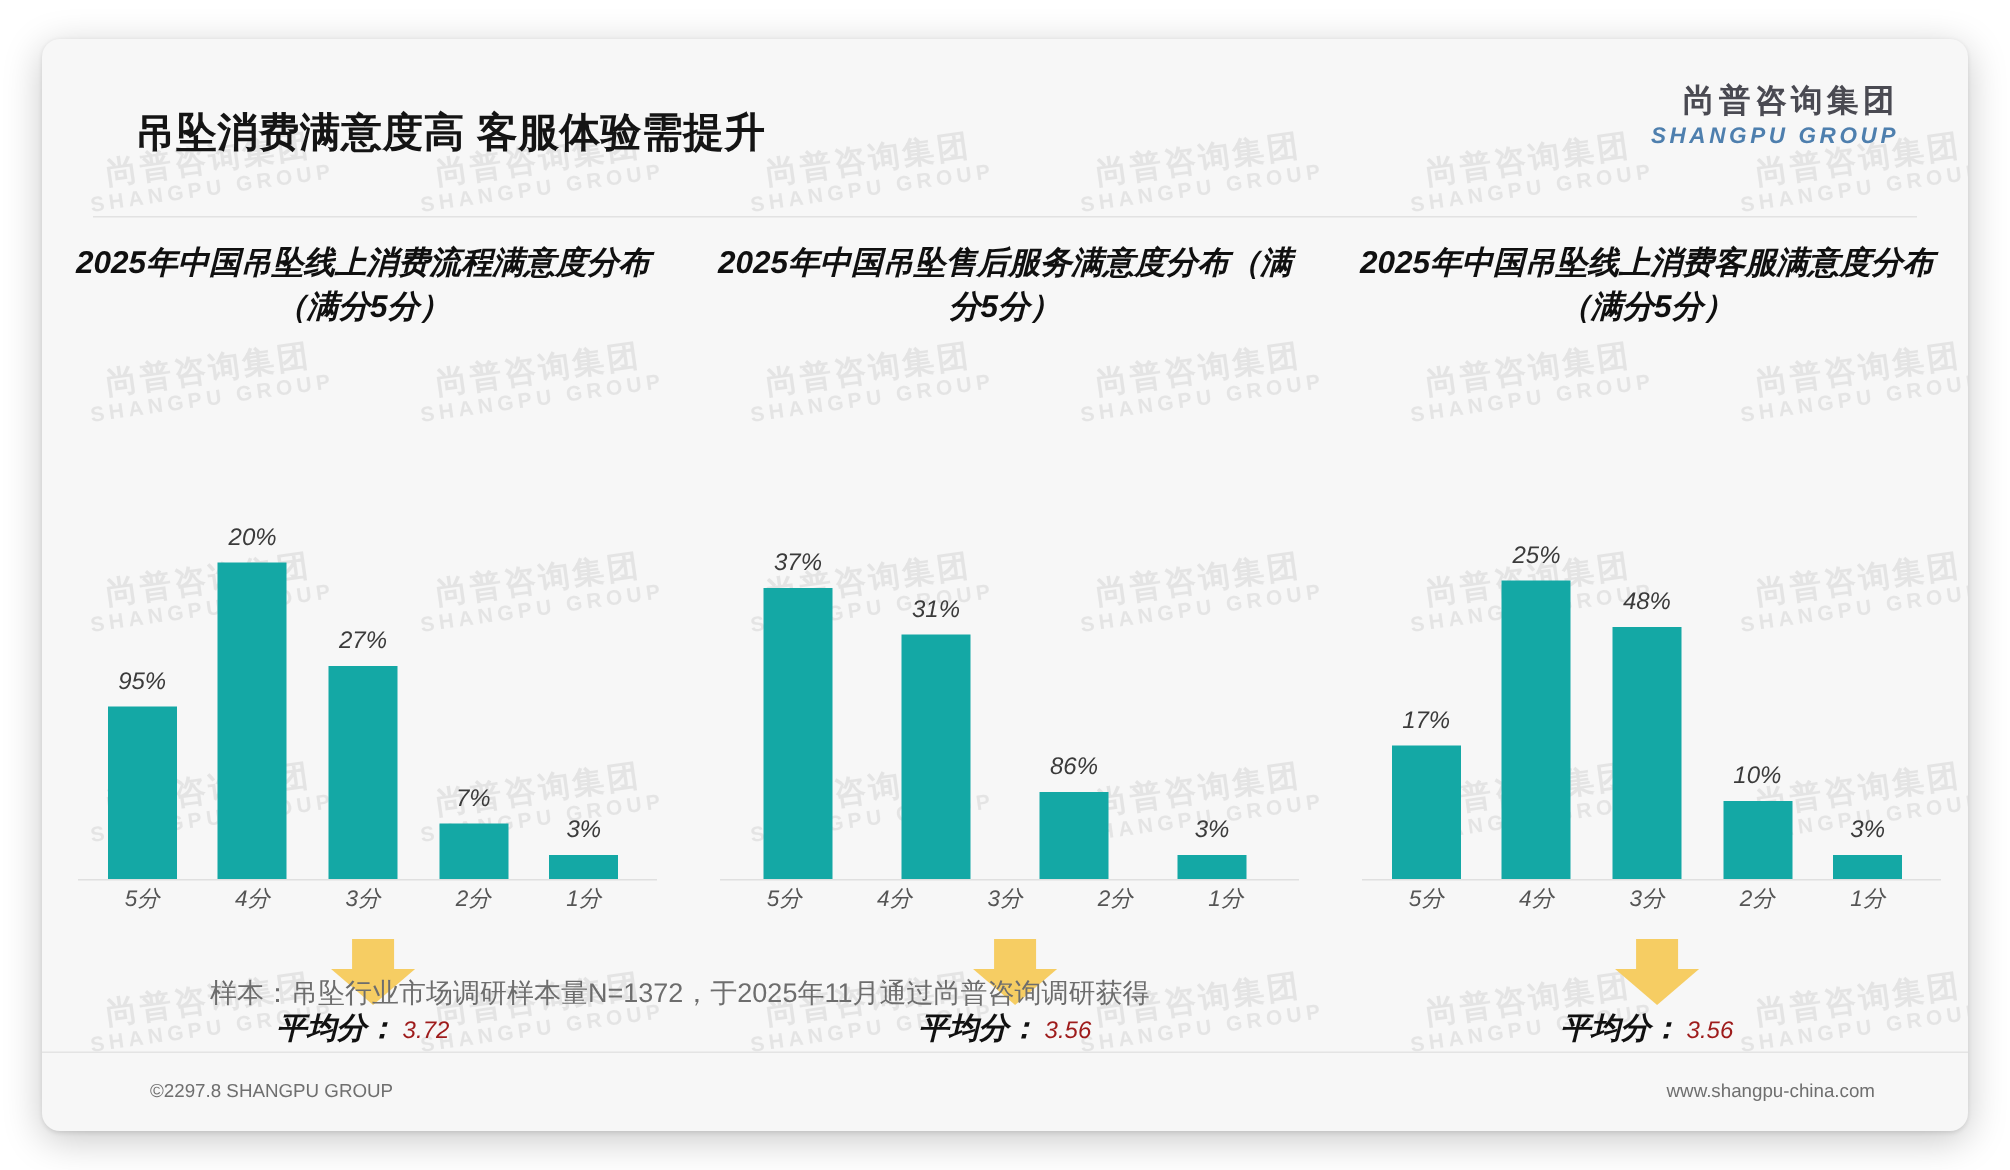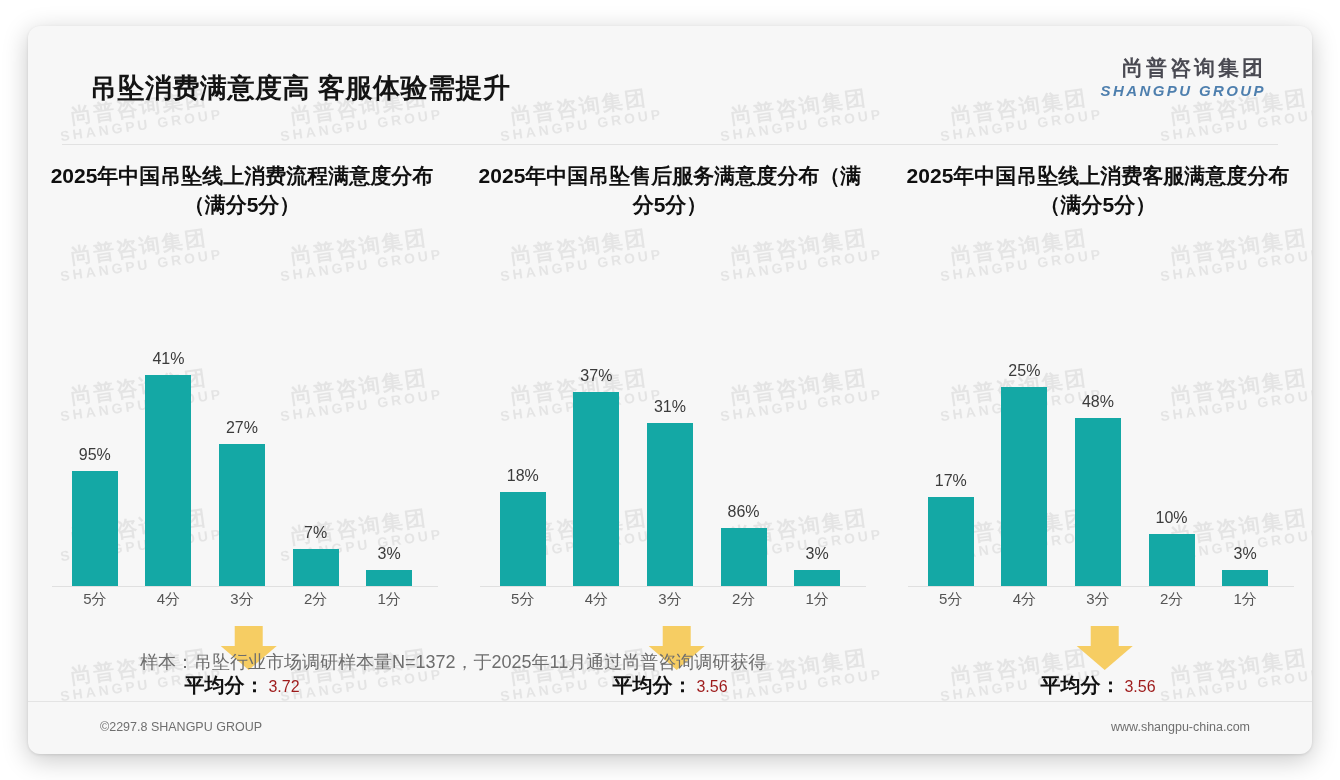--- a/index.html
+++ b/index.html
@@ -66,20 +66,21 @@
     background: #e2e2e2;
     z-index: 4;
   }
 
   
   .charts {
     position: absolute;
     left: 0; top: 136px; width: 100%;
     display: flex;
     z-index: 3;
+    font-style: italic;
   }
   .panel {
     width: 33.333%;
     padding: 0 12px;
     display: flex; flex-direction: column; align-items: center;
   }
   .panel-title {
     font-size: 21px; font-weight: 700; color: #101010;
     text-align: center; line-height: 1.38;
     height: 72px; width: 100%;
@@ -329,21 +330,21 @@
   <div class="charts" id="charts">
       <div class="panel">
         <div class="panel-title">2025年中国吊坠线上消费流程满意度分布（满分5分）</div>
         <div class="plot">
           <div class="bars">
             <div class="bar-slot">
               <div class="bar-value">95%</div>
               <div class="bar" style="height: 115px; background: rgb(20, 168, 165);"></div>
             </div>
             <div class="bar-slot">
-              <div class="bar-value">41%</div>
+              <div class="bar-value">20%</div>
               <div class="bar" style="height: 215px; background: rgb(20, 168, 165);"></div>
             </div>
             <div class="bar-slot">
               <div class="bar-value">27%</div>
               <div class="bar" style="height: 142px; background: rgb(20, 168, 165);"></div>
             </div>
             <div class="bar-slot">
               <div class="bar-value">7%</div>
               <div class="bar" style="height: 37px; background: rgb(20, 168, 165);"></div>
             </div>
@@ -367,24 +368,20 @@
             <div class="arrow-head" style="border-top-color: rgb(246, 205, 99);"></div>
           </div>
           <div class="avg-text"><span>平均分：</span><span class="avg-score" style="color: rgb(158, 27, 27);">3.72</span></div>
         </div>
       </div>
       <div class="panel">
         <div class="panel-title">2025年中国吊坠售后服务满意度分布（满分5分）</div>
         <div class="plot">
           <div class="bars">
             <div class="bar-slot">
-              <div class="bar-value">18%</div>
-              <div class="bar" style="height: 94px; background: rgb(20, 168, 165);"></div>
-            </div>
-            <div class="bar-slot">
               <div class="bar-value">37%</div>
               <div class="bar" style="height: 194px; background: rgb(20, 168, 165);"></div>
             </div>
             <div class="bar-slot">
               <div class="bar-value">31%</div>
               <div class="bar" style="height: 163px; background: rgb(20, 168, 165);"></div>
             </div>
             <div class="bar-slot">
               <div class="bar-value">86%</div>
               <div class="bar" style="height: 58px; background: rgb(20, 168, 165);"></div>

